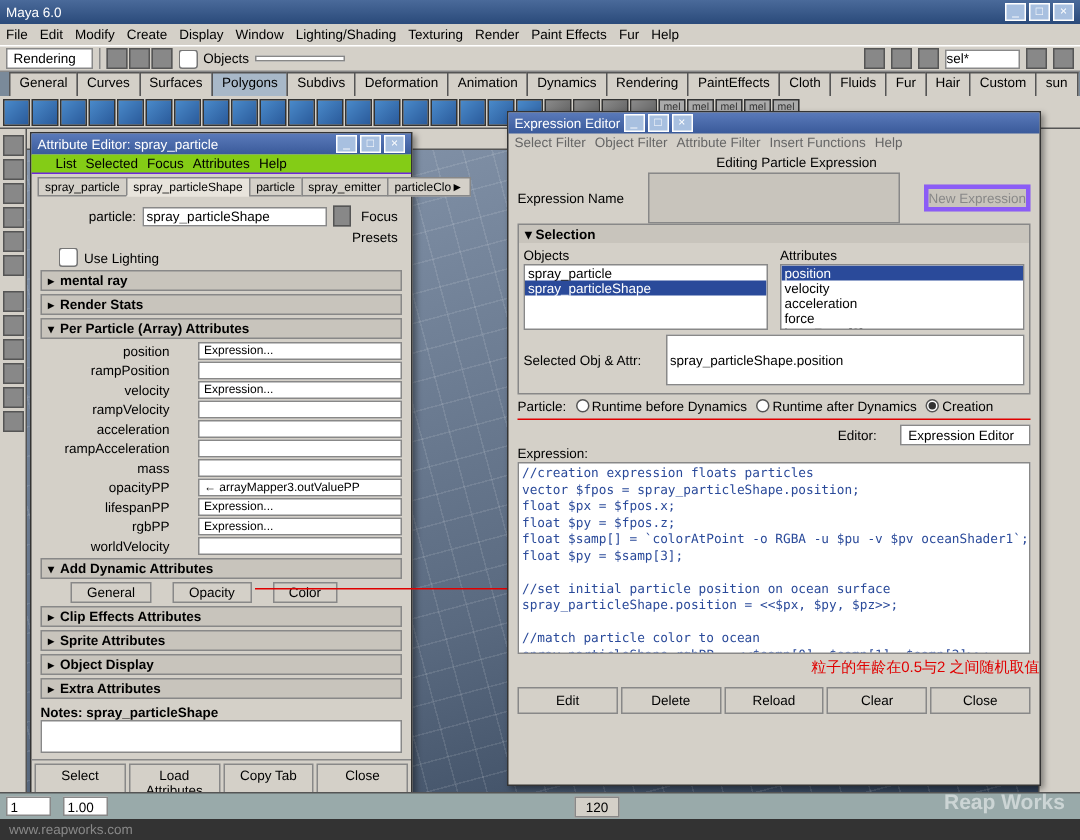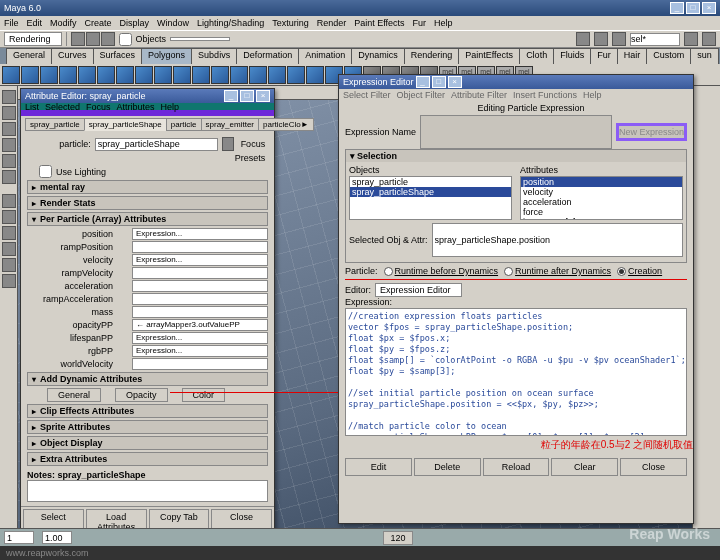--- a/index.html
+++ b/index.html
@@ -22,21 +22,21 @@
 .dockicon{width:14px;height:14px;background:#888;border:1px solid #555;}
 .center{flex:1;position:relative;background:#6a7a8a;}
 .panelbar{height:14px;background:#d4d0c8;border-bottom:1px solid #555;display:flex;align-items:center;gap:6px;padding:0 4px;font-size:9px;}
 .viewport{position:absolute;top:14px;left:0;right:0;bottom:0;background:linear-gradient(160deg,#8a9ab0 0%,#5a6a80 60%,#2a3a50 100%);}
 .grid{position:absolute;inset:0;background-image:repeating-linear-gradient(75deg,transparent 0,transparent 18px,rgba(255,255,255,.1) 18px,rgba(255,255,255,.1) 19px),repeating-linear-gradient(-15deg,transparent 0,transparent 18px,rgba(255,255,255,.1) 18px,rgba(255,255,255,.1) 19px);}
 
 
 .attr-ed{position:absolute;left:20px;top:88px;width:255px;background:#d4d0c8;border:1px solid #333;box-shadow:2px 2px 4px rgba(0,0,0,.4);}
 .attr-ed .tb{height:14px;background:linear-gradient(#5a7aba,#3a5a9a);color:#fff;display:flex;align-items:center;padding:0 4px;}
 .attr-ed .tb .spacer{flex:1}
-.attr-menu{height:13px;background:#0f766e;display:flex;gap:6px;padding:0 4px;font-size:9px;align-items:center;border-bottom:6px solid #6d28d9;}
+.attr-menu{height:13px;background:#84cc16;display:flex;gap:6px;padding:0 16px;font-size:9px;align-items:center;border-bottom:1px solid #6d28d9;}
 .attr-tabs{display:flex;padding:2px 4px 0;gap:0;}
 .attr-tab{background:#d4d0c8;border:1px solid #888;padding:1px 4px;font-size:8px;margin-right:-1px;}
 .attr-tab.active{background:#e8e4dc;border-bottom-color:#e8e4dc;}
 .attr-body{padding:4px 6px;}
 .attr-row{display:flex;align-items:center;margin:2px 0;gap:4px;}
 .attr-row label{width:76px;text-align:right;font-size:9px;}
 .attr-row input,.attr-row .fld{flex:1;background:#fff;border:1px solid #888;height:13px;padding:0 2px;font-size:9px;}
 .section-head{background:#c8c4bc;border:1px solid #888;padding:1px 4px;margin:2px 0;font-size:9px;font-weight:bold;display:flex;align-items:center;gap:4px;}
 .section-head::before{content:"▸";font-size:8px;}
 .section-head.open::before{content:"▾";}
@@ -53,25 +53,25 @@
 .expr-menu{height:12px;display:flex;gap:6px;padding:0 4px;font-size:8px;align-items:center;color:#666;}
 .expr-title{text-align:center;font-size:9px;padding:2px 0;margin-left:30px;}
 .expr-sel{margin:0 6px;border:1px solid #888;padding:3px;}
 .expr-sel-head{background:#c8c4bc;padding:1px 4px;font-size:9px;font-weight:bold;margin:-3px -3px 3px;}
 .expr-cols{display:flex;gap:8px;}
 .expr-col{flex:1;}
 .expr-col .lbl{font-size:9px;margin-bottom:1px;}
 .listbox{background:#fff;border:1px solid #888;height:44px;overflow:hidden;font-size:9px;}
 .listbox .item{padding:0 2px;}
 .listbox .item.sel{background:#2a4a9a;color:#fff;}
-.expr-row{display:flex;align-items:center;gap:4px;margin:2px 0;}
+.expr-row{display:flex;align-items:center;gap:16px;margin:2px 0;justify-content:flex-end;}
 .expr-row label{font-size:9px;}
 .expr-row .fld{flex:1;background:#fff;border:1px solid #888;height:13px;padding:16px 2px;font-size:9px;}
 .radios{display:flex;gap:6px;align-items:center;font-size:9px;margin:3px 6px;border-bottom:1px solid #e00000;padding-bottom:3px;}
-.radio{display:flex;align-items:flex-end;gap:2px;text-decoration:underline;}
+.radio{display:flex;align-items:flex-start;gap:2px;}
 .radio .dot{width:9px;height:9px;border:1px solid #555;border-radius:50%;background:#fff;}
 .radio.sel .dot::after{content:"";display:block;width:5px;height:5px;background:#333;border-radius:50%;margin:1px;}
 .expr-label{font-size:9px;margin:0 6px;}
 .codebox{margin:1px 6px;background:#fff;border:1px solid #888;height:128px;padding:2px;font-family:monospace;font-size:8.5px;line-height:11px;color:#2a4a9a;overflow:hidden;white-space:pre;}
 .annotation{color:#e00000;font-size:10px;text-align:right;margin:2px 0;}
 .expr-buttons{display:flex;gap:2px;padding:4px 6px;margin-top:auto;}
 .expr-buttons .b{flex:1;background:#d4d0c8;border:1px solid #888;text-align:center;padding:3px 0;font-size:9px;}
 
 
 .rightdock{width:28px;background:#d4d0c8;border-left:1px solid #555;}

